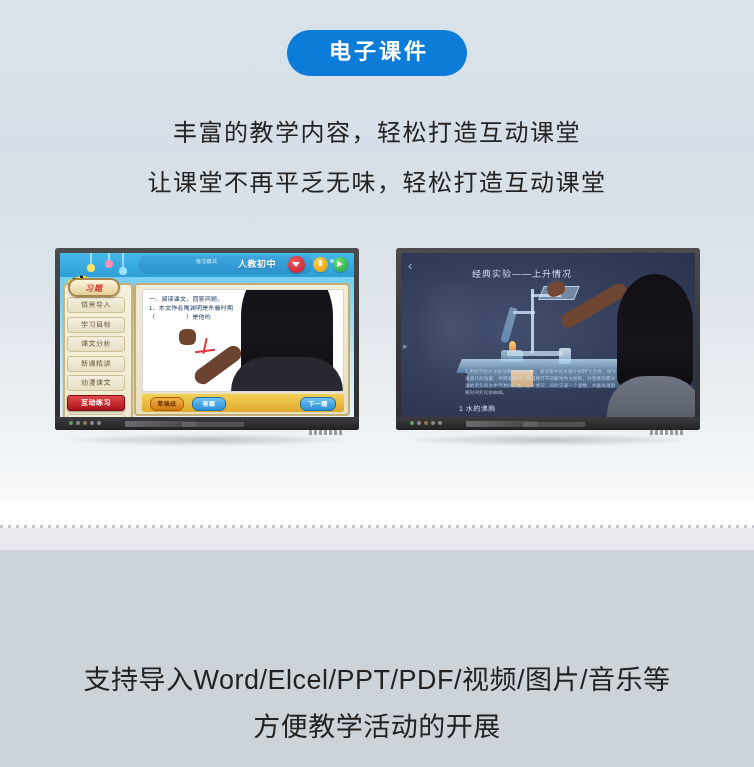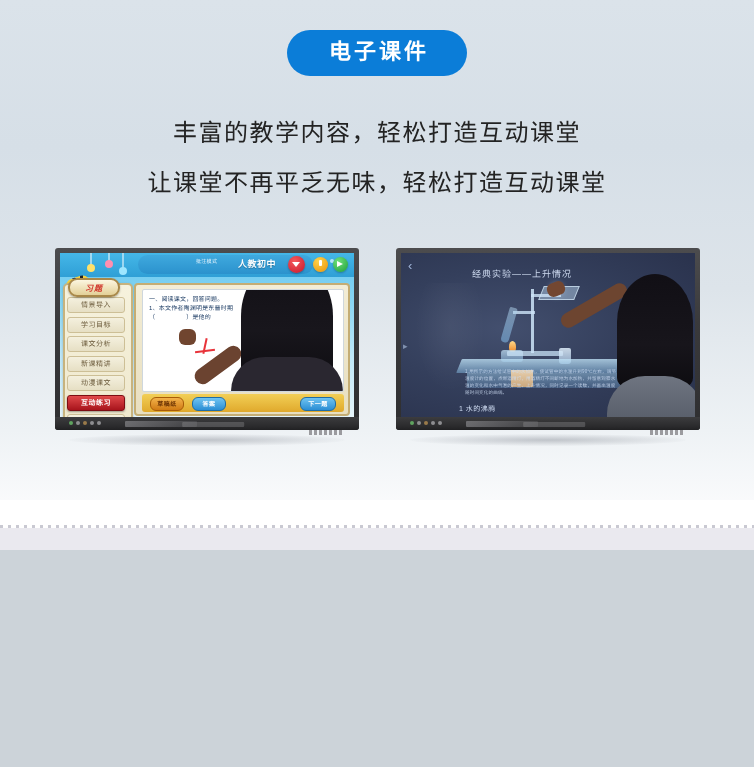--- a/index.html
+++ b/index.html
@@ -802,15 +802,19 @@
       </div>
     </div>
 
   </div>
 
   <div class="white-gap"></div>
   <div class="divider-dots"></div>
   <div class="lavender-strip"></div>
 
   <div class="bottom-section">
+    <div class="bottom-lines">
+      <div class="bottom-line">支持导入Word/Elcel/PPT/PDF/视频/图片/音乐等</div>
+      <div class="bottom-line">方便教学活动的开展</div>
+    </div>
   </div>
 
 </div>
 
 </body></html>

